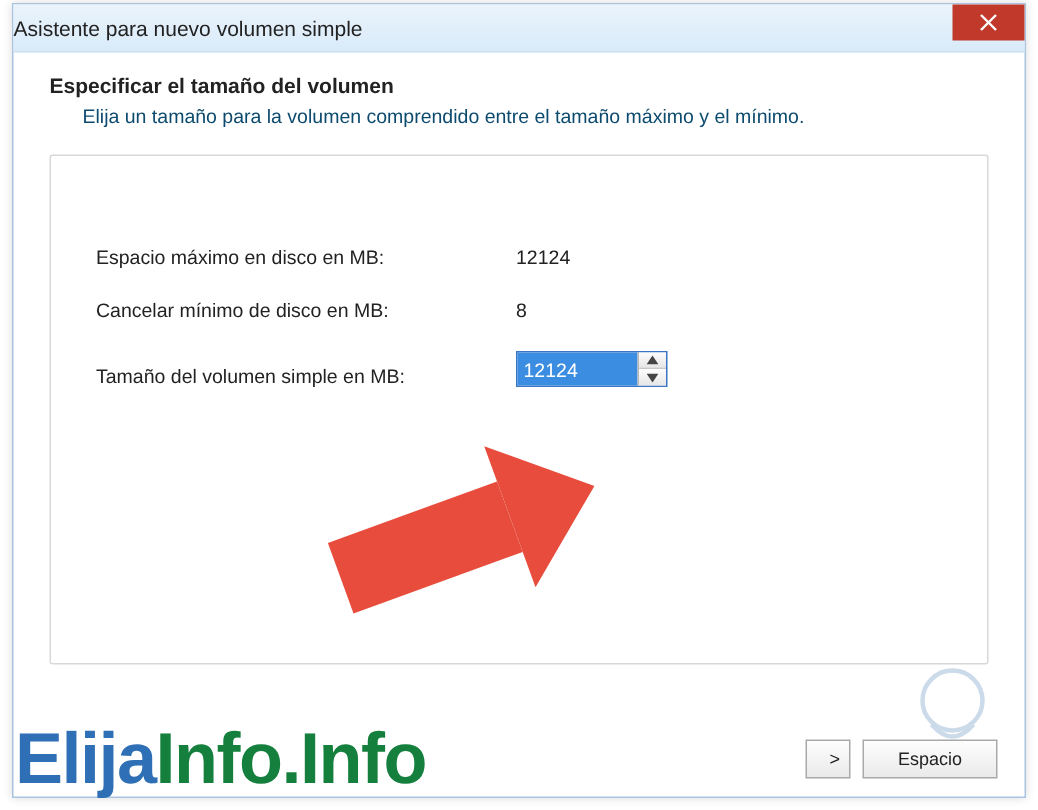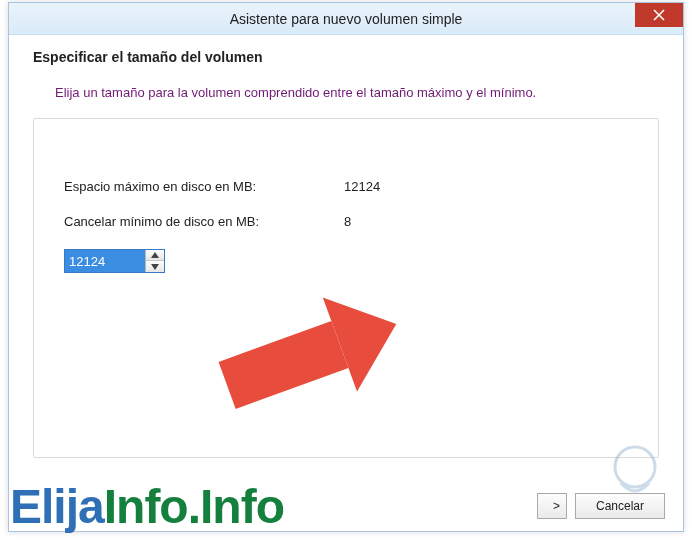--- a/index.html
+++ b/index.html
@@ -21,21 +21,20 @@
       background: #fff;
       border: 1px solid #a8c4e0;
       box-shadow: 0 0 6px rgba(0,0,0,0.15);
     }
     .titlebar {
       height: 32px;
       background: linear-gradient(to bottom, #eaf3fb, #d9ebf9);
       border-bottom: 1px solid #c8dff0;
       display: flex;
       align-items: center;
-      justify-content: center;
       position: relative;
     }
     .titlebar .title {
       color: #222;
       font-size: 14px;
     }
     .close-btn {
       position: absolute;
       right: 0;
       top: 0;
@@ -48,25 +47,25 @@
       cursor: pointer;
     }
     .close-btn svg { width: 12px; height: 12px; }
     .content {
       padding: 14px 24px 0 24px;
     }
     .heading {
       font-weight: bold;
       font-size: 14px;
       color: #222;
-      margin-bottom: 20px;
+      margin-bottom: 5px;
     }
     .subheading {
       font-size: 13px;
-      color: #701a75;
+      color: #0c4a6e;
       padding-left: 22px;
       margin-bottom: 18px;
     }
     .panel {
       border: 1px solid #d8d8d8;
       border-radius: 2px;
       padding: 60px 30px 50px 30px;
       height: 340px;
       background: #fff;
       position: relative;
@@ -196,20 +195,21 @@
     <div class="panel">
       <div class="row">
         <div class="label">Espacio máximo en disco en MB:</div>
         <div class="value">12124</div>
       </div>
       <div class="row">
         <div class="label">Cancelar mínimo de disco en MB:</div>
         <div class="value">8</div>
       </div>
       <div class="row">
+        <div class="label">Tamaño del volumen simple en MB:</div>
         <div class="spinner-wrap">
           <input class="spinner-input" value="12124" style="">
           <div class="spinner-btns">
             <button class="spin-btn">
               <svg viewBox="0 0 8 6">
                   <polygon points="4,0 8,6 0,6" fill="#444"></polygon>
                 </svg>
             </button>
             <button class="spin-btn">
               <svg viewBox="0 0 8 6">
@@ -217,21 +217,21 @@
                 </svg>
             </button>
           </div>
         </div>
       </div>
     </div>
   </div>
 
   <div class="footer">
     <div class="btn partial">&gt;</div>
-    <div class="btn">Cancelar</div>
+    <div class="btn">Espacio</div>
   </div>
 
   <svg class="head-logo" width="60" height="60" viewBox="0 0 60 60">
     <circle cx="30" cy="26" r="20" fill="none" stroke="#9bb8d6" stroke-width="3"></circle>
     <path d="M 16 42 Q 30 58 44 42" fill="none" stroke="#9bb8d6" stroke-width="3"></path>
   </svg>
 </div>
 
 <svg class="arrow-annot" width="220" height="150">
   <g transform="rotate(-20 110 75)">

